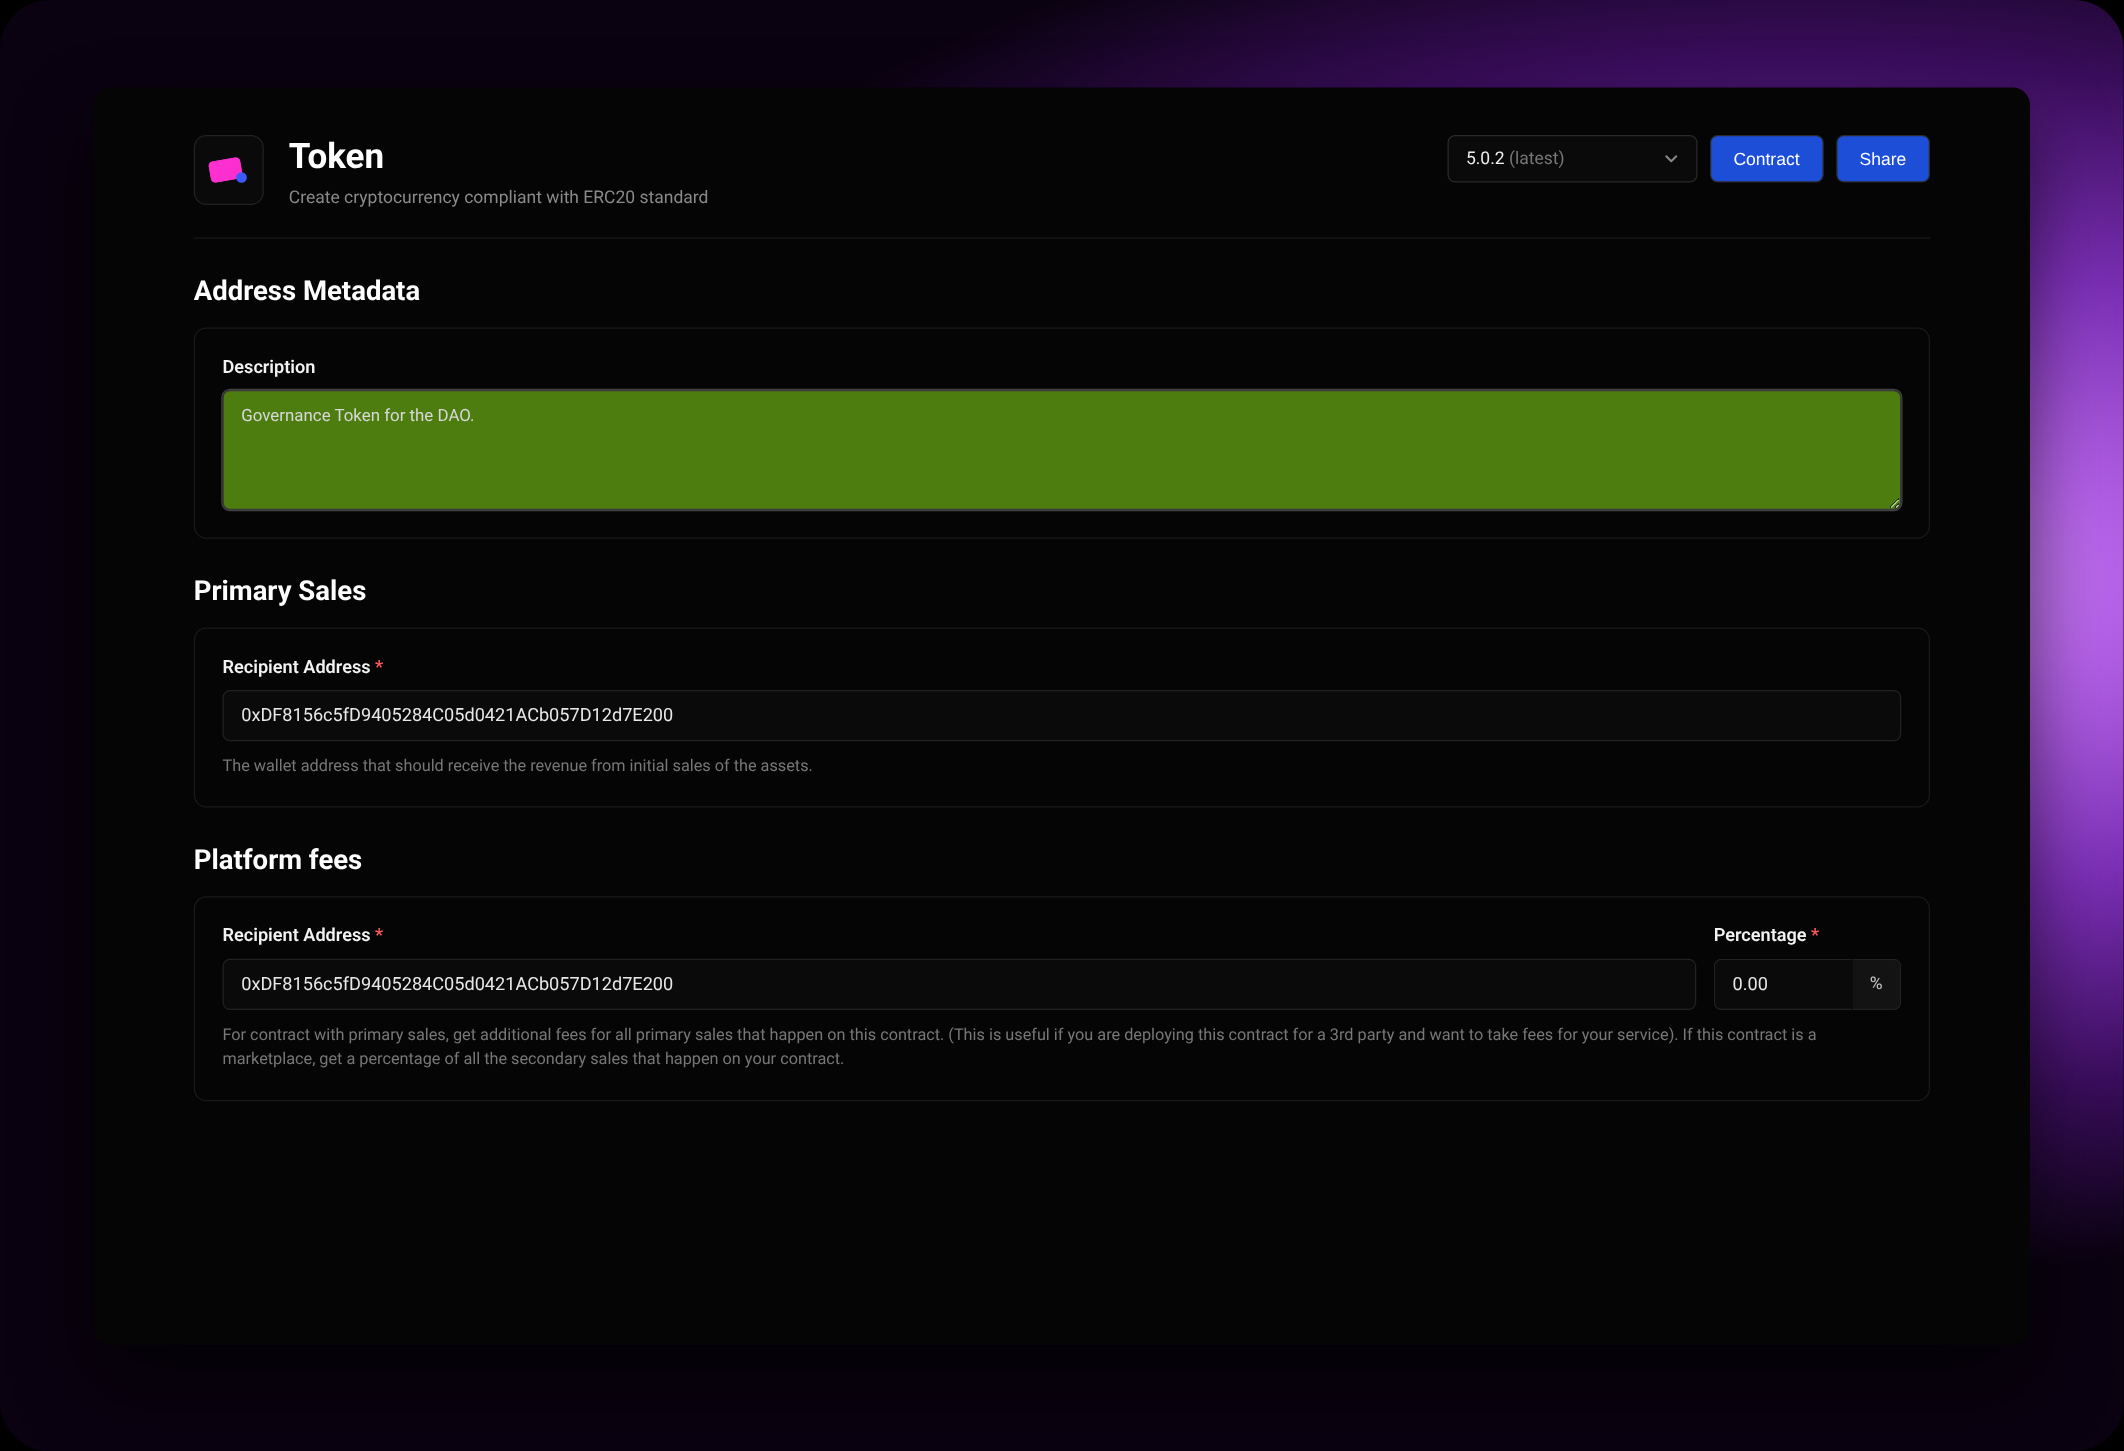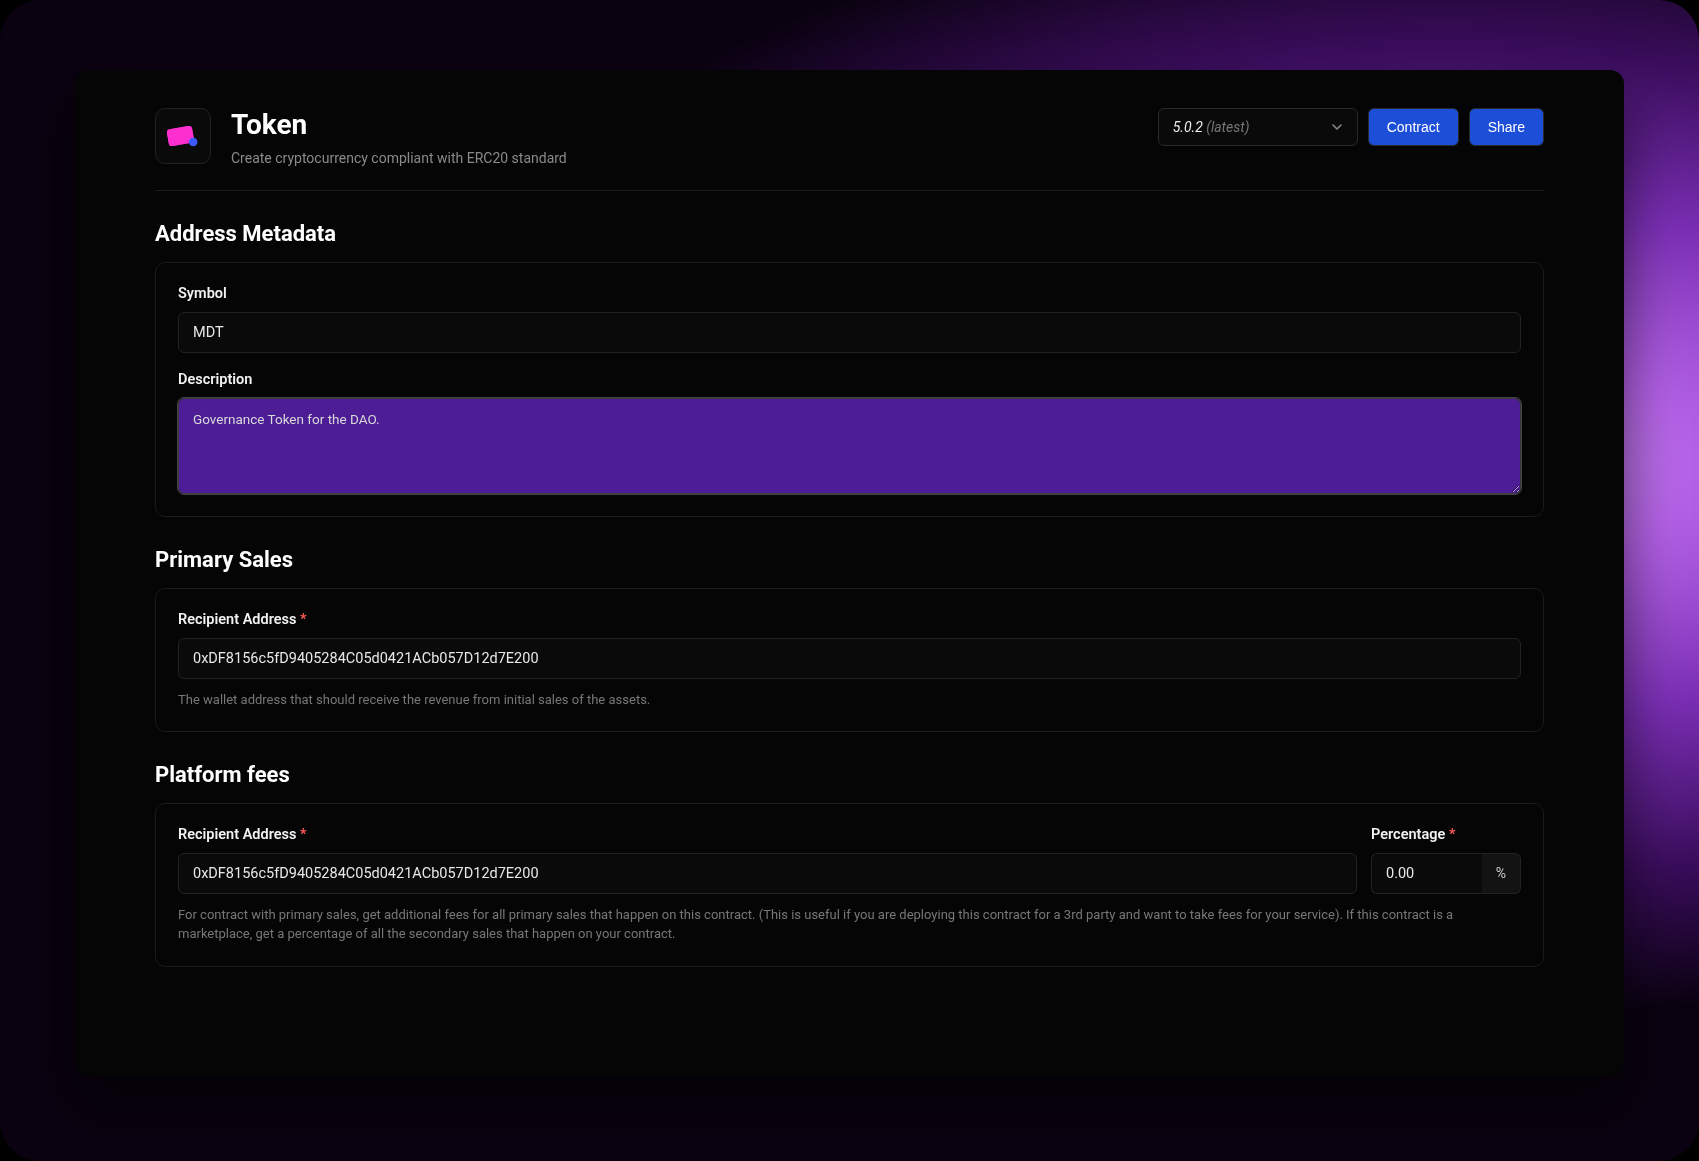--- a/index.html
+++ b/index.html
@@ -41,21 +41,21 @@
   flex-shrink: 0;
 }
 .token-icon svg { width: 34px; height: 26px; }
 .title-block h1 { font-size: 28px; font-weight: 700; color: #fff; line-height: 1.2; }
 .subtitle { font-size: 14px; color: #8a8a8a; margin-top: 8px; }
 .header-right { display: flex; gap: 10px; align-items: center; }
 .version-select {
   background: #0a0a0a; border: 1px solid #2a2a2a; border-radius: 6px;
   padding: 10px 14px; color: #eee; font-size: 14px;
   display: flex; align-items: center; gap: 8px; min-width: 200px;
-  justify-content: space-between; cursor: pointer; font-style: italic;
+  justify-content: space-between; cursor: pointer;
 }
 .version-select .latest { color: #777; }
 .chevron-down { width: 12px; height: 12px; }
 .btn {
   background: #1d4ed8; border: 1px solid #2a2a2a; border-radius: 6px;
   padding: 10px 18px; color: #fff; font-size: 14px; cursor: pointer;
 }
 .section { margin-top: 30px; }
 .section-title { font-size: 22px; font-weight: 700; color: #fff; margin-bottom: 16px; }
 .panel {
@@ -79,21 +79,21 @@
   border: 1px solid #2a2a2a; background: #0f0f0f;
   display: flex; align-items: center; justify-content: center;
 }
 .upload-text { font-size: 13.5px; color: #9a9a9a; }
 .input {
   width: 100%; background: #0a0a0a; border: 1px solid #222; border-radius: 6px;
   padding: 11px 14px; color: #e8e8e8; font-size: 14.5px;
   font-family: inherit;
 }
 .textarea {
-  width: 100%; background: #4c1d95; border: 1px solid #3a3a3a; border-radius: 6px;
+  width: 100%; background: #4d7c0f; border: 1px solid #3a3a3a; border-radius: 6px;
   padding: 12px 14px; color: #d8d8d8; font-size: 13.5px; resize: vertical;
   height: 96px; font-family: inherit;
   outline: 1px solid #444;
 }
 .help-text { font-size: 13px; color: #777; margin-top: 12px; line-height: 1.45; }
 .fee-row { display: flex; gap: 14px; align-items: flex-end; }
 .fee-addr { flex: 1; }
 .fee-pct { width: 150px; }
 .pct-combo { display: flex; }
 .pct-combo .input { border-top-right-radius: 0; border-bottom-right-radius: 0; border-right: none; }
@@ -143,24 +143,20 @@
         <button class="btn">Contract</button>
         <button class="btn">Share</button>
       </div>
     </div>
 
     <div class="section">
       <h2 class="section-title">Address Metadata</h2>
       <div class="panel">
         <div class="metadata-grid">
           <div class="fields-col">
-            <div class="field">
-              <label class="label">Symbol</label>
-              <input class="input" value="MDT" style="">
-            </div>
             <div class="field">
               <label class="label">Description</label>
               <textarea class="textarea" style="">Governance Token for the DAO.</textarea>
             </div>
           </div>
         </div>
       </div>
     </div>
 
     <div class="section">

